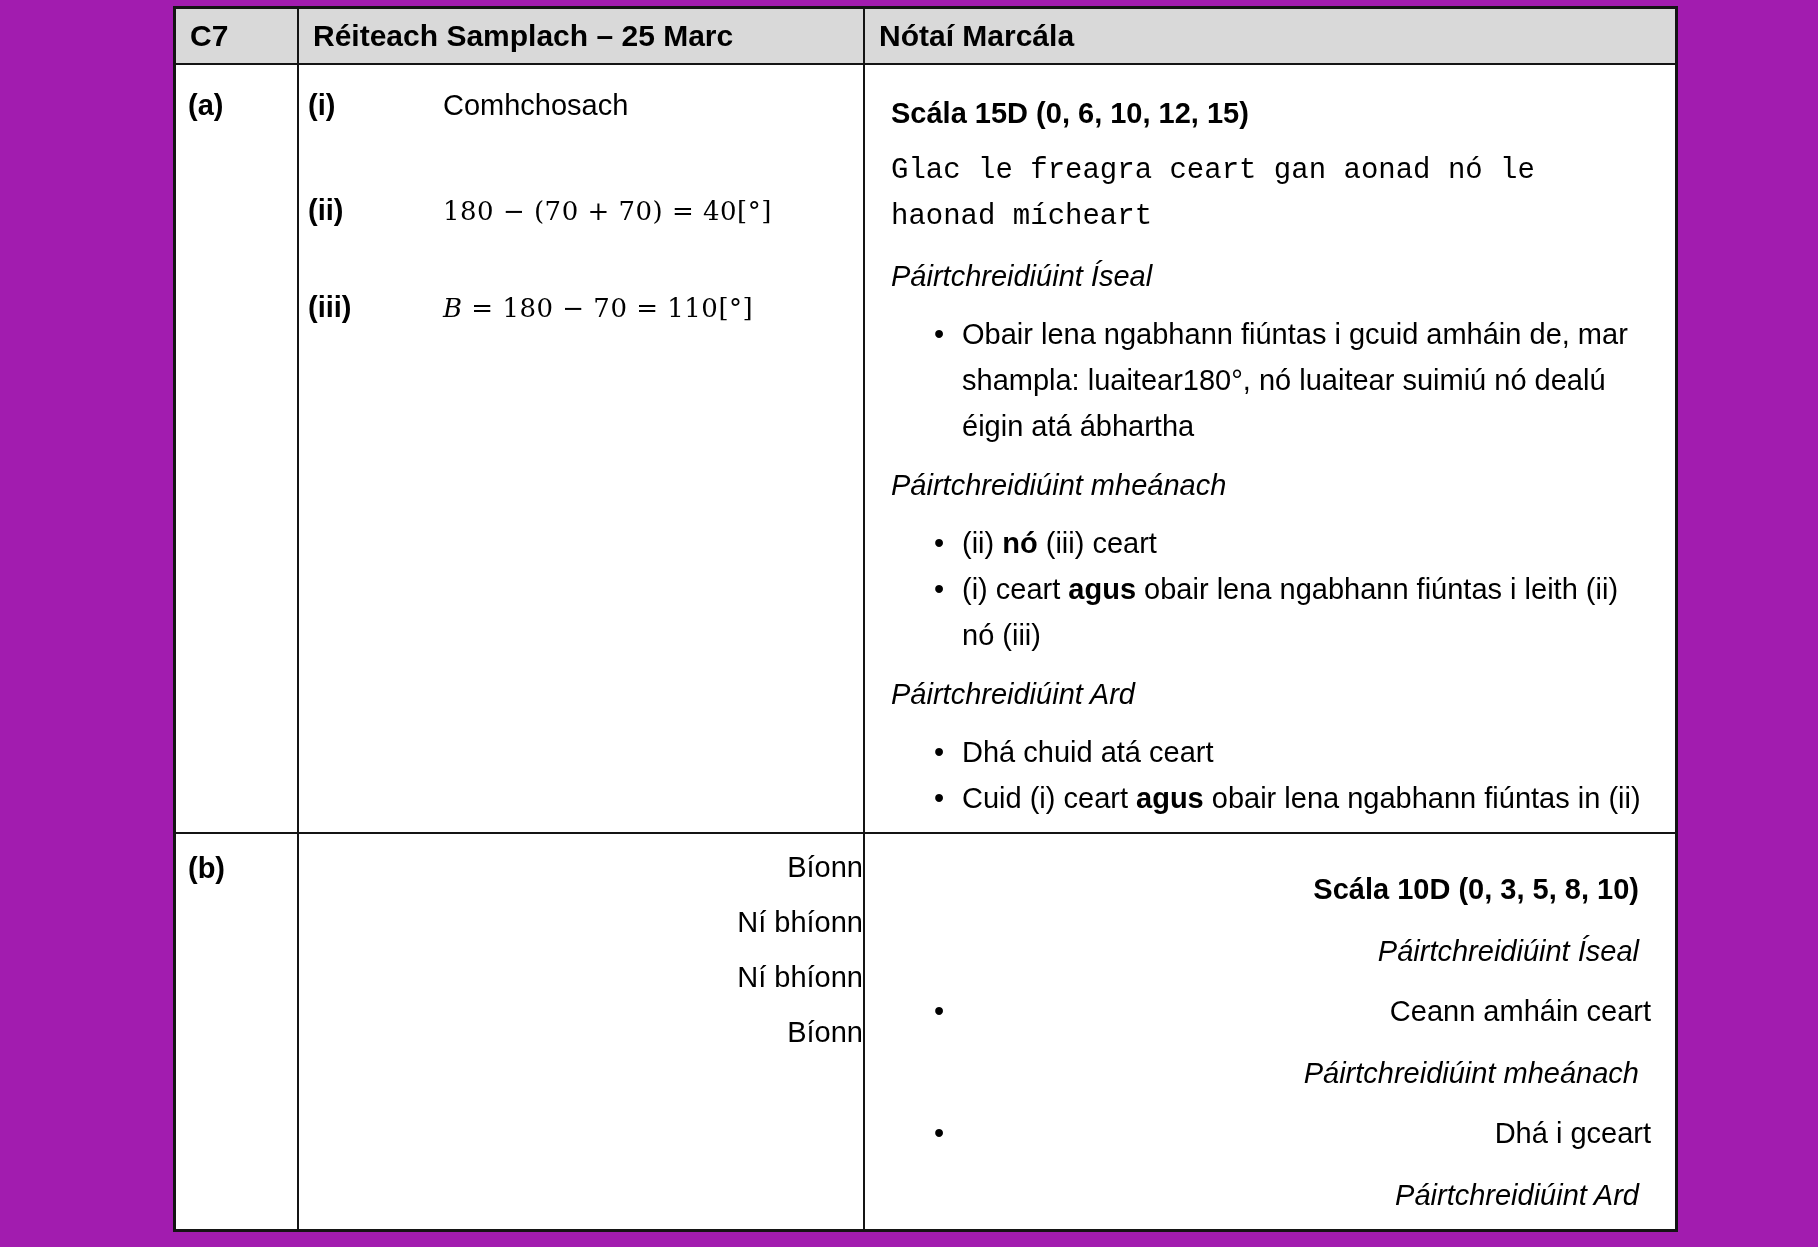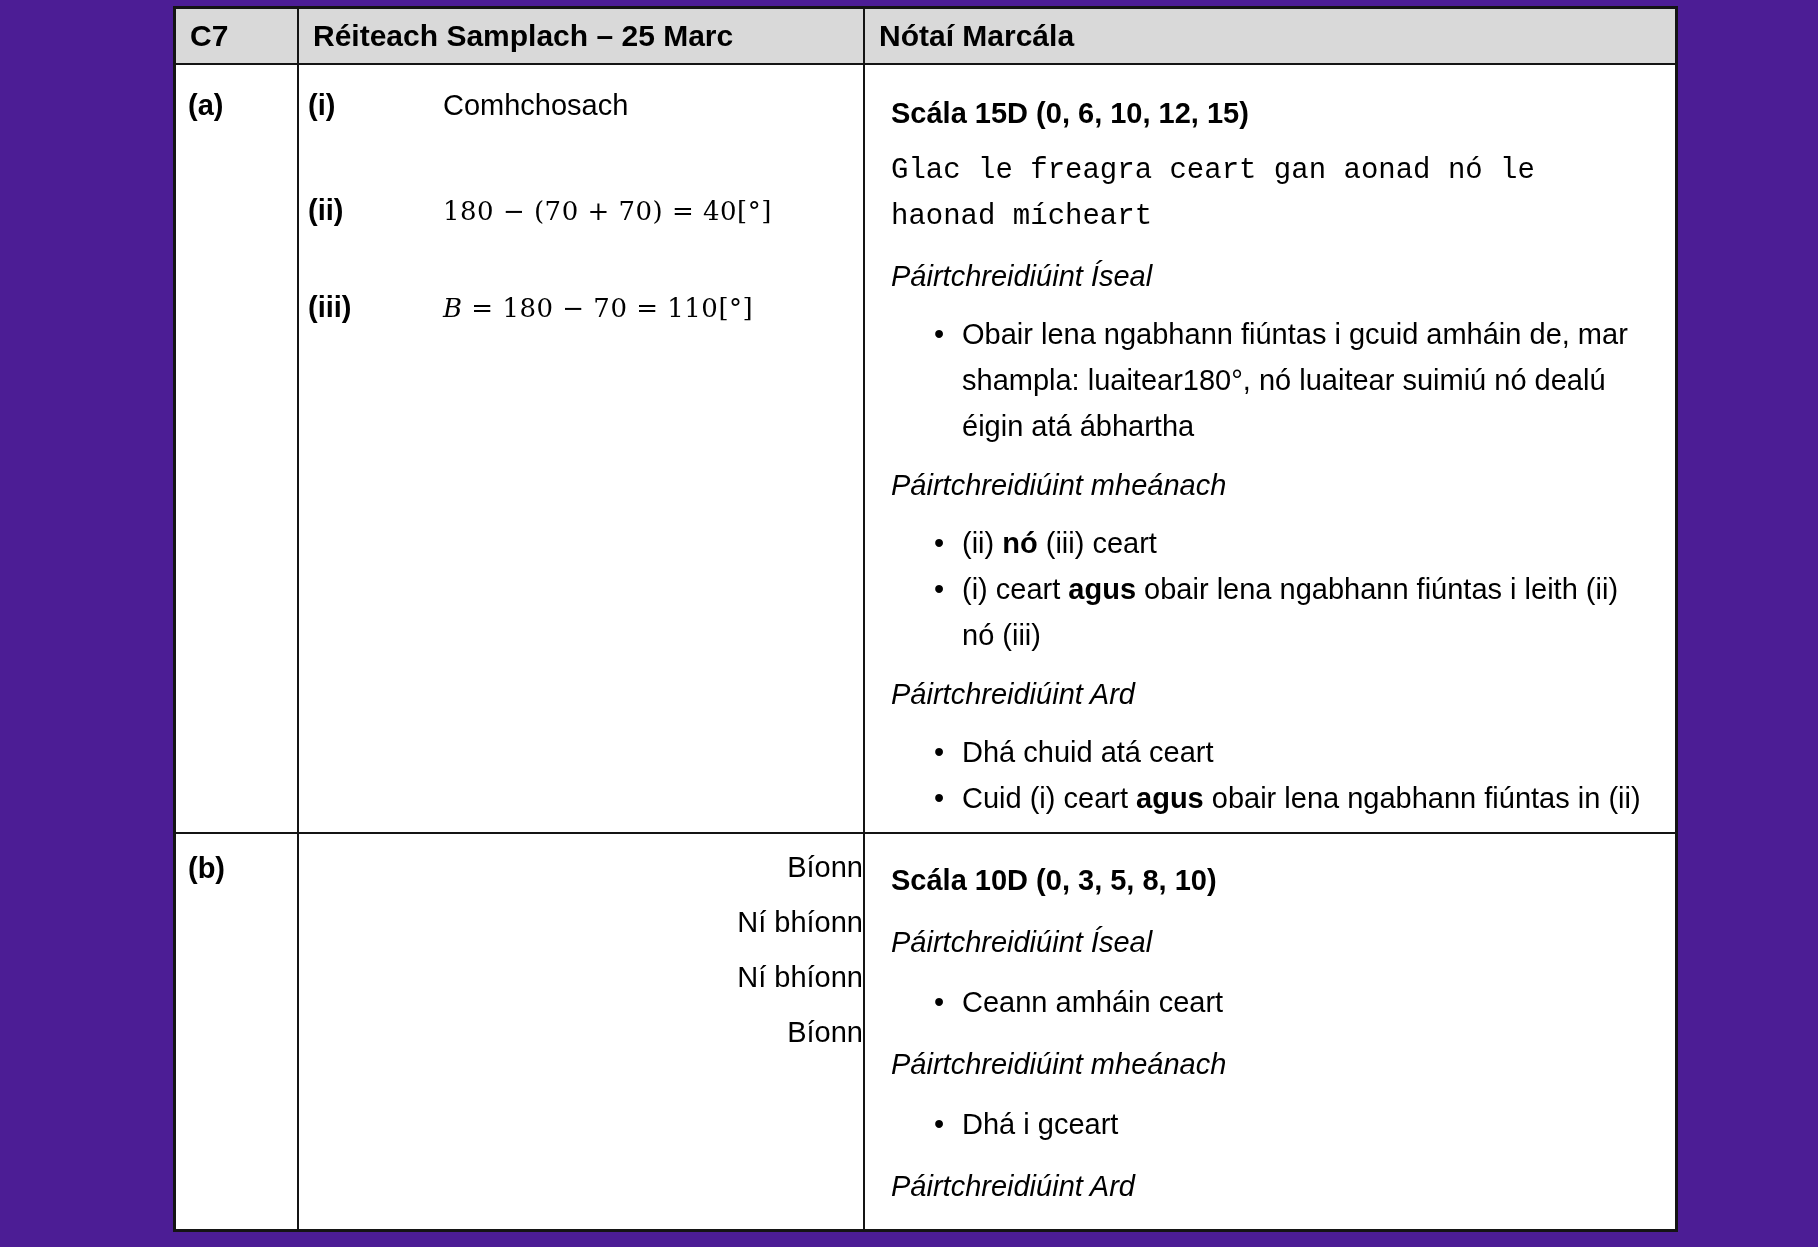--- a/index.html
+++ b/index.html
@@ -1,20 +1,20 @@
 <!DOCTYPE html>
 <html><head>
 <meta charset="utf-8">
 <style>
   html,body{margin:0;padding:0;background:#ffffff;}
   .page{
     position:relative;
     width:1818px;
     height:1247px;
-    background:#4c1d95;
+    background:#a21caf;
     font-family:"Liberation Sans", sans-serif;
     color:#000000;
   }
   .doc-table{
     position:absolute;
     left:173px;
     top:6px;
     display:grid;
     grid-template-columns:123px 566px 810px;
     grid-template-rows:56px 769px 395px;
@@ -78,21 +78,21 @@
   }
   .ans{margin-top:10px;}
   .ans:first-child{margin-top:0;}
 
   
   .notes-cell{
     font-size:29px;
     line-height:46px;
     padding:13px 24px 0 14px;
   }
-  .notes-cell.row-b{padding-top:10px;line-height:48px;}
+  .notes-cell.row-b{padding-top:19px;line-height:48px;text-align:right;}
   .notes-cell p{margin:12px;}
   .scale{font-weight:700;}
   .intro{margin-top:6px !important;font-family:Liberation Mono, monospace;}
   .crit{font-style:italic;margin-top:13px !important;}
   .row-b .crit{margin-top:14px !important;}
   .notes-cell ul{
     list-style:none;
     margin:0;
     padding:0 0 0 83px;
   }

